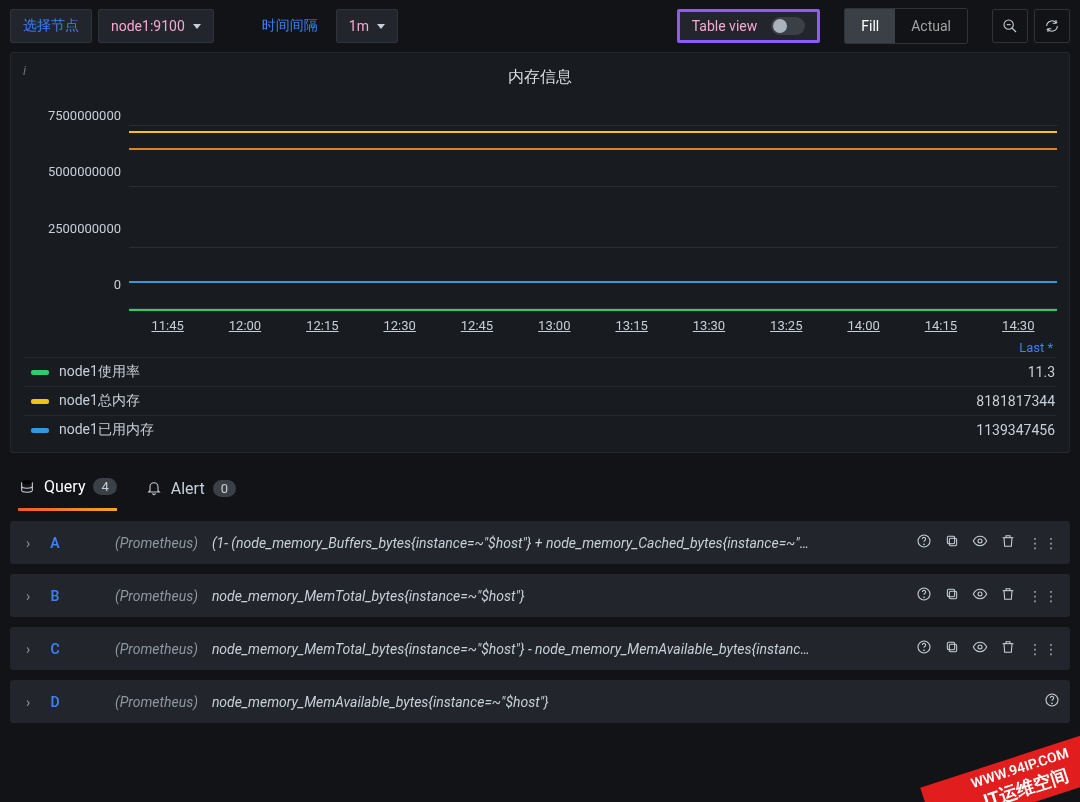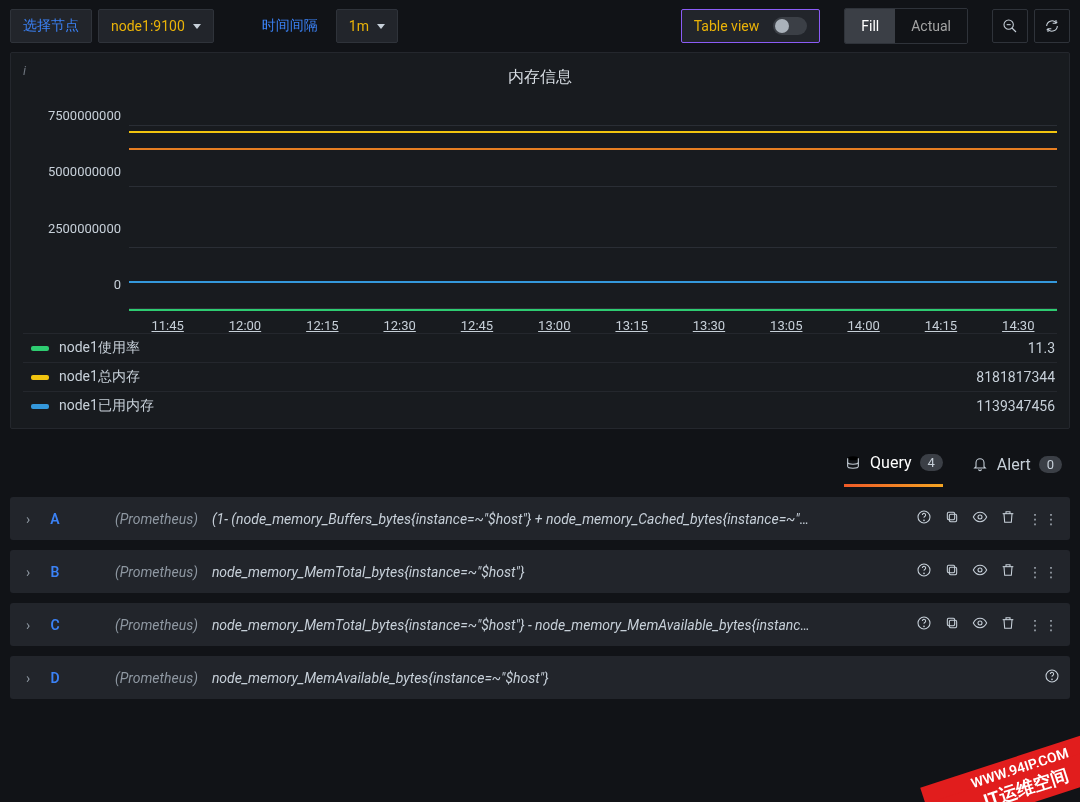--- a/index.html
+++ b/index.html
@@ -15,21 +15,21 @@
   }
   .toolbar {
     display: flex;
     align-items: center;
     padding: 8px 10px;
     gap: 6px;
   }
   .btn, .dropdown {
     background: #22252b;
     border: 1px solid #2f333a;
-    color: #eab308;
+    color: #f9a8d4;
     padding: 6px 12px;
     border-radius: 2px;
     display: inline-flex;
     align-items: center;
     gap: 6px;
     font-size: 14px;
     cursor: pointer;
     height: 34px;
   }
   .blue-text { color: #3b82f6; }
@@ -61,21 +61,21 @@
   .grid-line { position:absolute; left:0; right:0; height:1px; background:#2a2e35;}
   .series-line { position:absolute; left:0; right:0; height:2px; }
   .x-axis { display:flex; margin-left:106px; padding-top:6px;text-decoration:underline; }
   .x-tick { flex:1; text-align:center; font-size:13px; color:#c7d0d9; }
   .legend-header { text-align:right; padding:6px 4px 2px 0;}
   .legend-header a { color:#3b82f6; font-size:13px; cursor:pointer;}
   .legend-row { display:flex; align-items:center; border-top:1px solid #24272d; padding:5px 2px; font-size:14px;}
   .swatch { width:18px; height:5px; border-radius:2px; margin-right:10px; margin-left:6px;}
   .legend-name { flex:1; }
   .legend-val { font-variant-numeric: tabular-nums; }
-  .tabs { display:flex; padding: 14px 18px 0 18px; gap:28px; align-items:center;justify-content:flex-end;}
+  .tabs { display:flex; padding: 14px 18px 0 18px; gap:28px; align-items:center;}
   .tab { display:flex; align-items:center; gap:8px; padding-bottom:12px; cursor:pointer; color:#c7d0d9; font-size:16px;}
   .tab.active { border-bottom: 3px solid; border-image: linear-gradient(90deg,#f05a28,#f5a623) 1; color:#fff;}
   .tab-badge { background:#3b3f46; color:#c7d0d9; border-radius:10px; padding:1px 8px; font-size:13px;}
   .tab-icon { width:18px; height:18px; display:flex; align-items:center; justify-content:center;}
   .queries { padding: 10px 10px;}
   .query-row { background:#22252b; border-radius:3px; margin-bottom:10px; display:flex; align-items:center; padding:12px 10px; gap:8px;}
   .q-chev { color:#8e97a1; cursor:pointer; width:16px; text-align:center;}
   .q-letter { color:#3b82f6; font-weight:600; width:22px; text-align:center;}
   .q-ds { color:#8e97a1; font-style:italic; margin-left:41px;}
   .q-expr { color:#c7d0d9; font-style:italic; flex:1; white-space:nowrap; overflow:hidden; text-overflow:ellipsis; margin-left:6px;}
@@ -101,21 +101,21 @@
     <span>node1:9100</span>
     <span class="chev-down"></span>
   </div>
   <div style="width:24px"></div>
   <div class="btn blue-text" style="background:transparent;border:none;">时间间隔</div>
   <div class="dropdown">
     <span>1m</span>
     <span class="chev-down"></span>
   </div>
   <div class="spacer"></div>
-  <div class="btn" style="border:1px solid #8b5cf6;">
+  <div class="btn" style="border:3px solid #8b5cf6;">
     <span>Table view</span>
     <span class="toggle-track">
         <span class="toggle-knob"></span>
       </span>
   </div>
   <div style="width:12px"></div>
   <div class="seg-group">
     <div class="seg active">Fill</div>
     <div class="seg">Actual</div>
   </div>
@@ -164,26 +164,29 @@
   </div>
   <div class="x-axis">
     <div class="x-tick">11:45</div>
     <div class="x-tick">12:00</div>
     <div class="x-tick">12:15</div>
     <div class="x-tick">12:30</div>
     <div class="x-tick">12:45</div>
     <div class="x-tick">13:00</div>
     <div class="x-tick">13:15</div>
     <div class="x-tick">13:30</div>
-    <div class="x-tick">13:05</div>
+    <div class="x-tick">13:25</div>
     <div class="x-tick">14:00</div>
     <div class="x-tick">14:15</div>
     <div class="x-tick">14:30</div>
   </div>
 
+  <div class="legend-header">
+    <a>Last *</a>
+  </div>
   <div class="legend-row">
     <span class="swatch" style="background:#2ecc71"></span>
     <span class="legend-name">node1使用率</span>
     <span class="legend-val">11.3</span>
   </div>
   <div class="legend-row">
     <span class="swatch" style="background:#f1c40f"></span>
     <span class="legend-name">node1总内存</span>
     <span class="legend-val">8181817344</span>
   </div>

